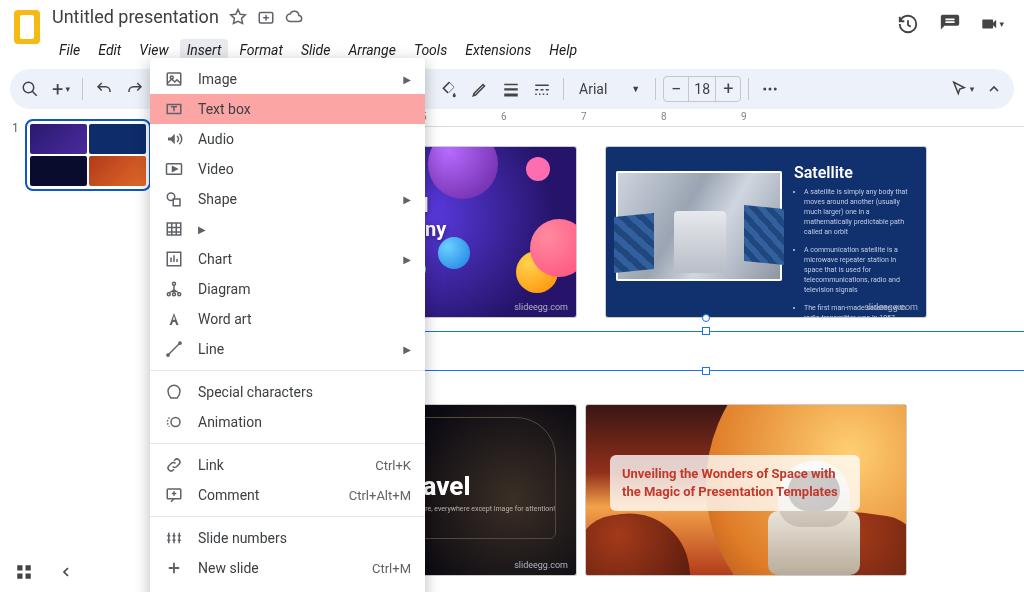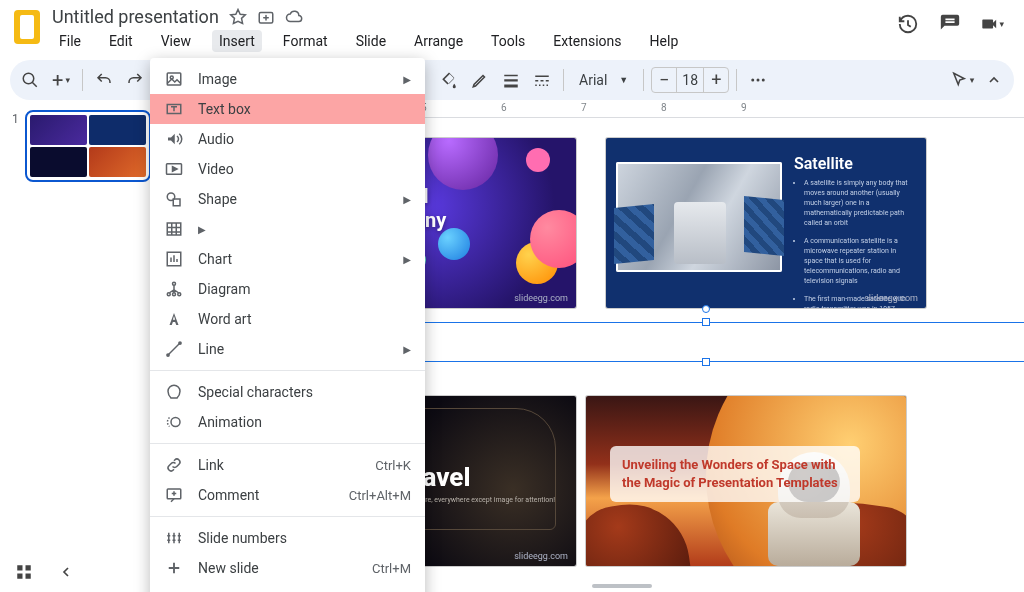--- a/index.html
+++ b/index.html
@@ -6,32 +6,32 @@
   body { width: 1024px; height: 592px; background: #fff; overflow: hidden; font-size: 14px; color: #3c4043; position: relative; }
 
   
   .header { display: flex; align-items: flex-start; padding: 6px 14px 0 14px; }
   .logo { width: 26px; height: 34px; background: #f5ba14; border-radius: 4px; margin-right: 12px; margin-top: 4px; position: relative; }
   .logo::after { content:""; position:absolute; left:6px; right:6px; top:5px; bottom:5px; background:#fff; border-radius:2px; }
   .title-area { flex:1; }
   .doc-title-row { display:flex; align-items:center; gap:10px; }
   .doc-title { font-size:18px; color:#3c4043; }
   .title-icon { width:18px; height:18px; color:#5f6368; display:flex; align-items:center; justify-content:center; }
-  .menubar { display:flex; gap:14px; margin-top:3px; }
+  .menubar { display:flex; gap:4px; margin-top:12px;font-style:italic; }
   .menu-item { padding:3px 7px; border-radius:4px; cursor:pointer; font-size:14px; color:#202124; }
   .menu-item.active { background:#e8eaed; }
   .header-right { display:flex; align-items:center; gap:18px; padding-top:6px; padding-right:6px; }
   .hdr-icon { width:24px; height:24px; color:#444; display:flex; align-items:center; justify-content:center; }
   .hdr-icon svg { width:22px; height:22px; }
 
   
   .toolbar { display:flex; align-items:center; gap:3px; margin:8px 10px 0 10px; padding:4px 6px; background:#edf2fa; border-radius:24px; height:40px; }
   .tb-btn { width:28px; height:28px; display:flex; align-items:center; justify-content:center; border-radius:4px; color:#444; }
   .tb-sep { width:1px; height:22px; background:#c7c7c7; margin:0 4px; }
-  .font-sel { display:flex; align-items:center; gap:12px; padding:0 8px; height:26px; border-radius:4px; }
+  .font-sel { display:flex; align-items:center; gap:24px; padding:0 8px; height:26px; border-radius:4px; }
   .size-box { display:flex; align-items:center; border:1px solid #c7c7c7; border-radius:4px; height:26px; }
   .size-box .sbtn { width:24px; text-align:center; color:#444; font-size:18px; line-height:22px; }
   .size-box .sval { width:28px; text-align:center; border-left:1px solid #c7c7c7; border-right:1px solid #c7c7c7; height:100%; line-height:24px; font-size:14px; }
   .tb-right { margin-left:auto; display:flex; align-items:center; gap:4px; }
 
   
   .workspace { display:flex; height: calc(100% - 100px); }
   .thumb-rail { width:160px; padding:10px 8px 10px 12px; }
   .thumb-wrap { display:flex; gap:6px; }
   .thumb-num { font-size:12px; color:#5f6368; padding-top:2px; }

